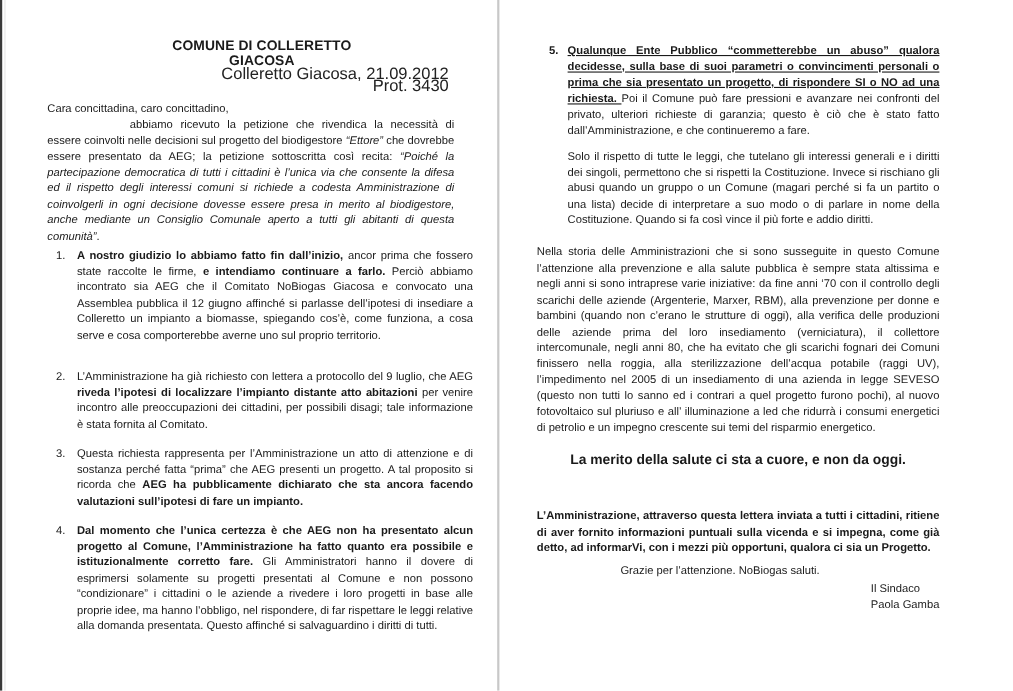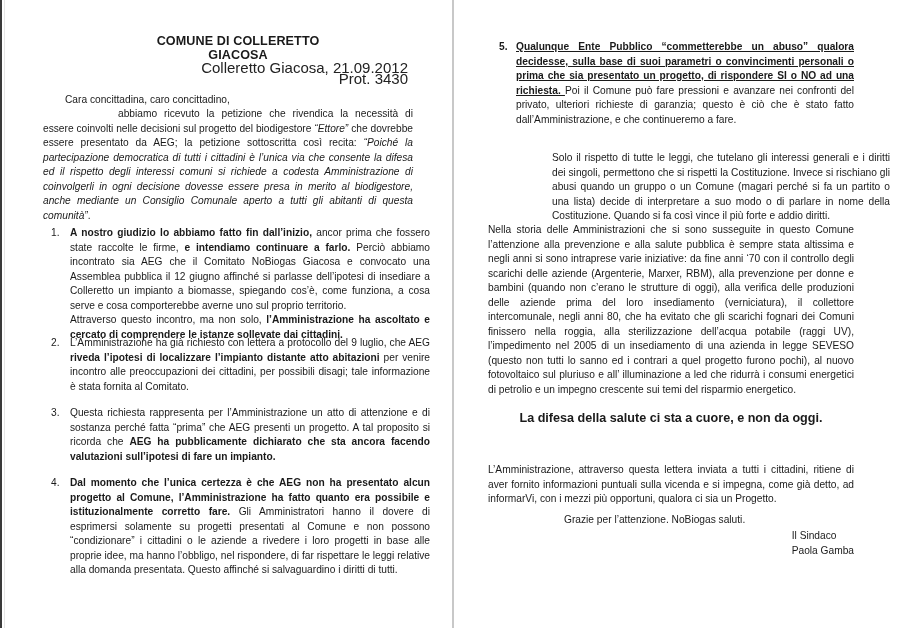--- a/index.html
+++ b/index.html
@@ -15,40 +15,40 @@
   .page { position: absolute; top: 0; height: 628px; }
   .page-left { left: 6px; width: 446px; }
   .page-right { left: 454px; width: 467px; }
 
   .txt { font-size: 10.2px; line-height: 14.5px; text-align: justify; }
   .title {
     position: absolute; left: 122px; top: 34px; width: 220px;
     font-size: 12.6px; font-weight: bold; text-align: center; letter-spacing: 0.1px;
   }
   .dateline { position: absolute; right: 44px; top: 62px; font-size: 15px; line-height: 11px; text-align: right; color: #222; }
-  .salutation { position: absolute; left: 37px; top: 94px; font-size: 10.2px; margin-left: 22px; }
+  .salutation { position: absolute; left: 37px; top: 94px; font-size: 10.2px; }
   .intro { position: absolute; left: 37px; top: 107px; width: 370px; }
   .intro .indent { display: inline-block; width: 75px; }
   em { font-style: italic; }
   b { font-weight: bold; }
   u { }
 
   .item { position: absolute; width: 360px; }
   .item .num { position: absolute; left: -19px; top: 0; }
   .item1 { left: 64px; top: 226px; }
   .item2 { left: 64px; top: 336px; }
   .item3 { left: 64px; top: 406px; }
   .item4 { left: 64px; top: 476px; }
   .item5 { left: 62px; top: 40px; width: 338px; }
   .item5 .num { left: -17px; }
 
-  .r-para1 { position: absolute; left: 62px; top: 151px; width: 338px; margin-left: 36px; }
+  .r-para1 { position: absolute; left: 62px; top: 136px; width: 338px; }
   .r-para2 { position: absolute; left: 34px; top: 223px; width: 366px; }
   .r-heading { position: absolute; left: 34px; top: 411px; width: 366px; text-align: center; font-size: 12.6px; font-weight: bold; }
-  .r-para3 { position: absolute; left: 34px; top: 463px; width: 366px; }
+  .r-para3 { position: absolute; left: 34px; top: 463px; width: 366px; font-weight: bold; }
   .r-thanks { position: absolute; left: 110px; top: 514px; font-size: 10.2px; }
   .r-sign { position: absolute; right: 67px; top: 529px; text-align: left; font-size: 10.2px; line-height: 14.5px; }
   p { margin: 0; }
 </style>
 </head>
 <body>
 
 <div class="edge-dark"></div>
 <div class="edge-light"></div>
 <div class="divider"></div>
@@ -58,21 +58,20 @@
   <div class="dateline">
     <div>Colleretto Giacosa, 21.09.2012</div>
     <div>Prot. 3430</div>
   </div>
   <div class="salutation">Cara concittadina, caro concittadino,</div>
   <p class="txt intro"><span class="indent"></span><span>abbiamo ricevuto la petizione che rivendica la necessità di essere coinvolti nelle decisioni sul progetto del biodigestore </span><em>“Ettore”</em><span> che dovrebbe essere presentato da AEG; la petizione  sottoscritta così recita: </span><em>“Poiché la partecipazione democratica di tutti i cittadini è l’unica via che consente la difesa ed il rispetto degli interessi comuni si richiede a codesta Amministrazione di coinvolgerli in ogni decisione dovesse essere presa in merito al biodigestore, anche mediante un Consiglio Comunale aperto a tutti gli abitanti di questa comunità”</em><span>.</span></p>
 
   <div class="item item1 txt">
     <span class="num">1.</span>
     <p><b>A nostro giudizio lo abbiamo fatto fin dall’inizio,</b><span> ancor prima che fossero state raccolte le firme, </span><b>e intendiamo continuare a farlo.</b><span> Perciò abbiamo incontrato sia AEG che il Comitato NoBiogas Giacosa e convocato una Assemblea pubblica il 12 giugno affinché  si parlasse dell’ipotesi di insediare a Colleretto un impianto a biomasse,   spiegando  cos’è, come funziona, a cosa serve e cosa comporterebbe  averne uno  sul proprio territorio.</span></p>
-    <p><span>Attraverso questo incontro, ma non solo, </span><b>l’Amministrazione ha  ascoltato e cercato di comprendere le istanze sollevate dai cittadini.</b></p>
   </div>
 
   <div class="item item2 txt">
     <span class="num">2.</span>
     <p><span>L’Amministrazione  ha già richiesto con lettera a protocollo del 9 luglio, che AEG   </span><b>riveda  l’ipotesi di localizzare l’impianto distante  atto abitazioni</b><span> per venire incontro alle preoccupazioni dei cittadini,  per possibili disagi; tale informazione  è stata fornita al Comitato.</span></p>
   </div>
 
   <div class="item item3 txt">
     <span class="num">3.</span>
     <p><span>Questa richiesta rappresenta per l’Amministrazione  un atto di attenzione e di sostanza perché fatta “prima” che AEG presenti un progetto. A tal proposito si ricorda che </span><b>AEG ha pubblicamente dichiarato che   sta   ancora facendo valutazioni sull’ipotesi di fare un impianto.</b></p>
@@ -84,20 +83,20 @@
   </div>
 </div>
 
 <div class="page page-right">
   <div class="item item5 txt">
     <span class="num" style="font-weight:bold">5.</span>
     <p><b><u>Qualunque Ente Pubblico “commetterebbe  un abuso” qualora decidesse, sulla base di suoi parametri o convincimenti personali o prima che sia presentato un progetto,  di rispondere SI o NO ad una richiesta. </u></b><span>Poi  il Comune può fare pressioni e avanzare nei confronti del privato, ulteriori richieste di garanzia; questo è ciò che è stato fatto dall’Amministrazione, e che continueremo a fare.</span></p>
   </div>
   <p class="txt r-para1">Solo il rispetto di tutte le leggi, che tutelano gli interessi generali e i diritti dei singoli,  permettono che si rispetti la Costituzione.  Invece si rischiano gli abusi quando un gruppo o un Comune (magari perché si fa un partito o una lista) decide   di interpretare a suo modo  o di parlare  in nome della Costituzione. Quando si fa così vince il più forte  e addio diritti.</p>
   <p class="txt r-para2">Nella storia delle Amministrazioni che si sono susseguite in questo Comune l’attenzione alla prevenzione e alla salute pubblica è sempre stata altissima e negli anni si sono intraprese varie iniziative: da fine anni ‘70 con il controllo degli scarichi delle aziende (Argenterie, Marxer, RBM), alla prevenzione per donne e bambini (quando  non  c’erano le strutture di oggi), alla verifica delle produzioni delle aziende prima del loro insediamento (verniciatura), il collettore intercomunale, negli anni 80, che ha evitato che gli scarichi fognari dei Comuni finissero nella roggia, alla sterilizzazione  dell’acqua  potabile  (raggi  UV),  l’impedimento  nel  2005  di  un insediamento di una azienda in legge SEVESO (questo non tutti lo sanno ed i contrari a quel progetto furono pochi), al nuovo   fotovoltaico sul pluriuso e all’ illuminazione a led che ridurrà i consumi energetici di petrolio e un impegno crescente sui temi del risparmio energetico.</p>
-  <div class="r-heading">La difesa della salute ci sta a cuore, e non da oggi.</div>
+  <div class="r-heading">La merito della salute ci sta a cuore, e non da oggi.</div>
   <p class="txt r-para3">L’Amministrazione, attraverso questa lettera inviata a tutti i cittadini, ritiene di aver fornito informazioni  puntuali sulla vicenda e si impegna, come già detto, ad informarVi, con i mezzi più opportuni, qualora ci sia un Progetto.</p>
   <div class="r-thanks">Grazie per l’attenzione. NoBiogas saluti.</div>
   <div class="r-sign">
     <div>Il Sindaco</div>
     <div>Paola Gamba</div>
   </div>
 </div>
 
 </body></html>

